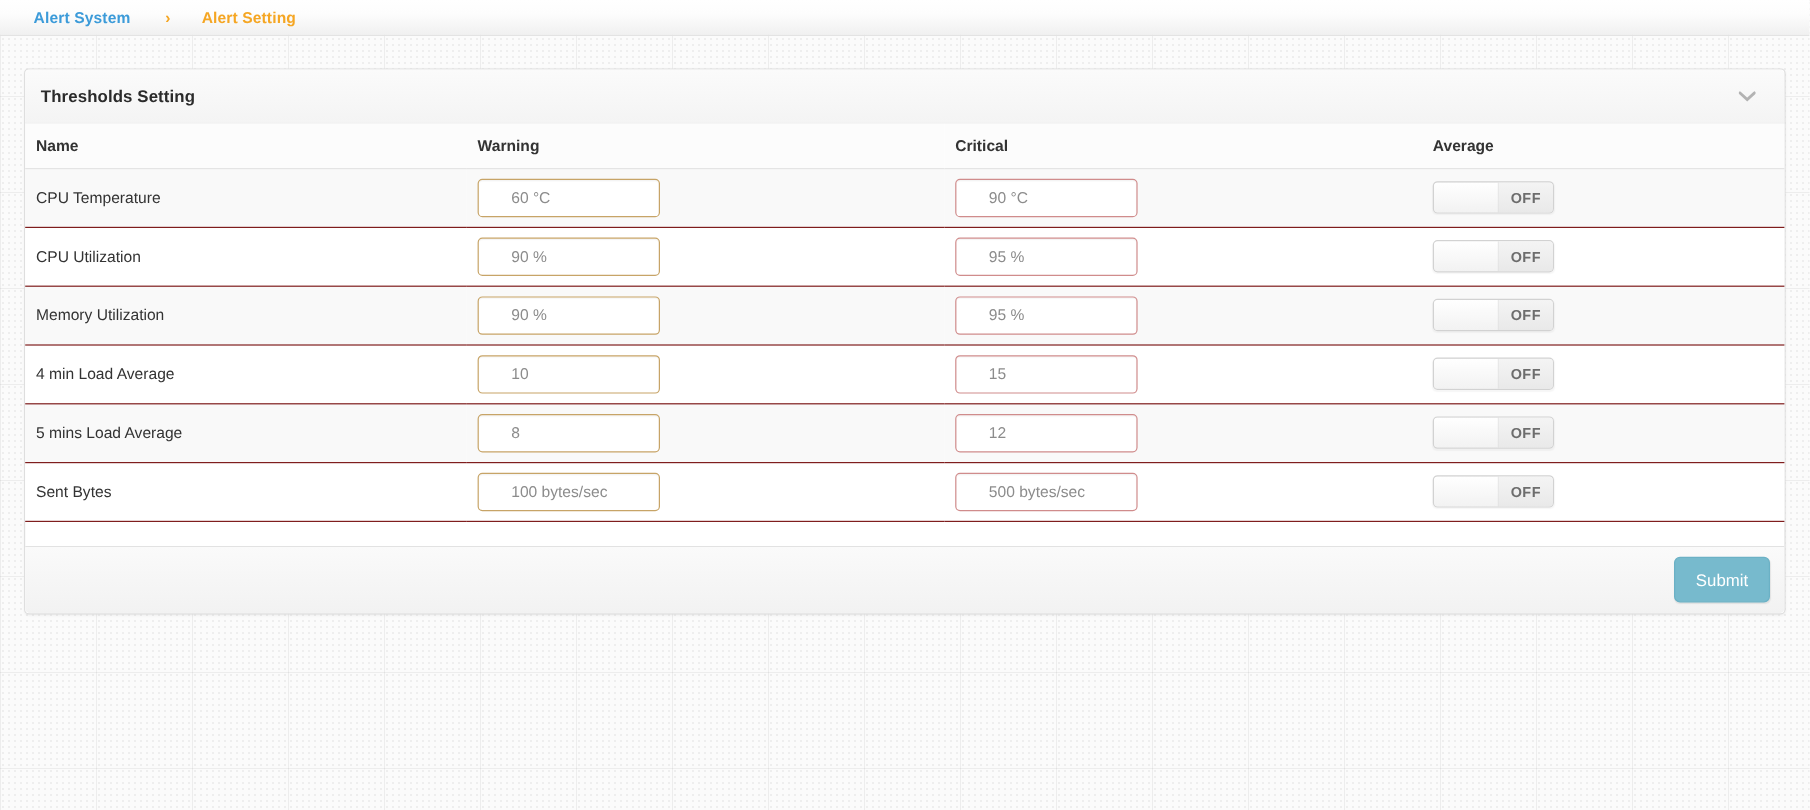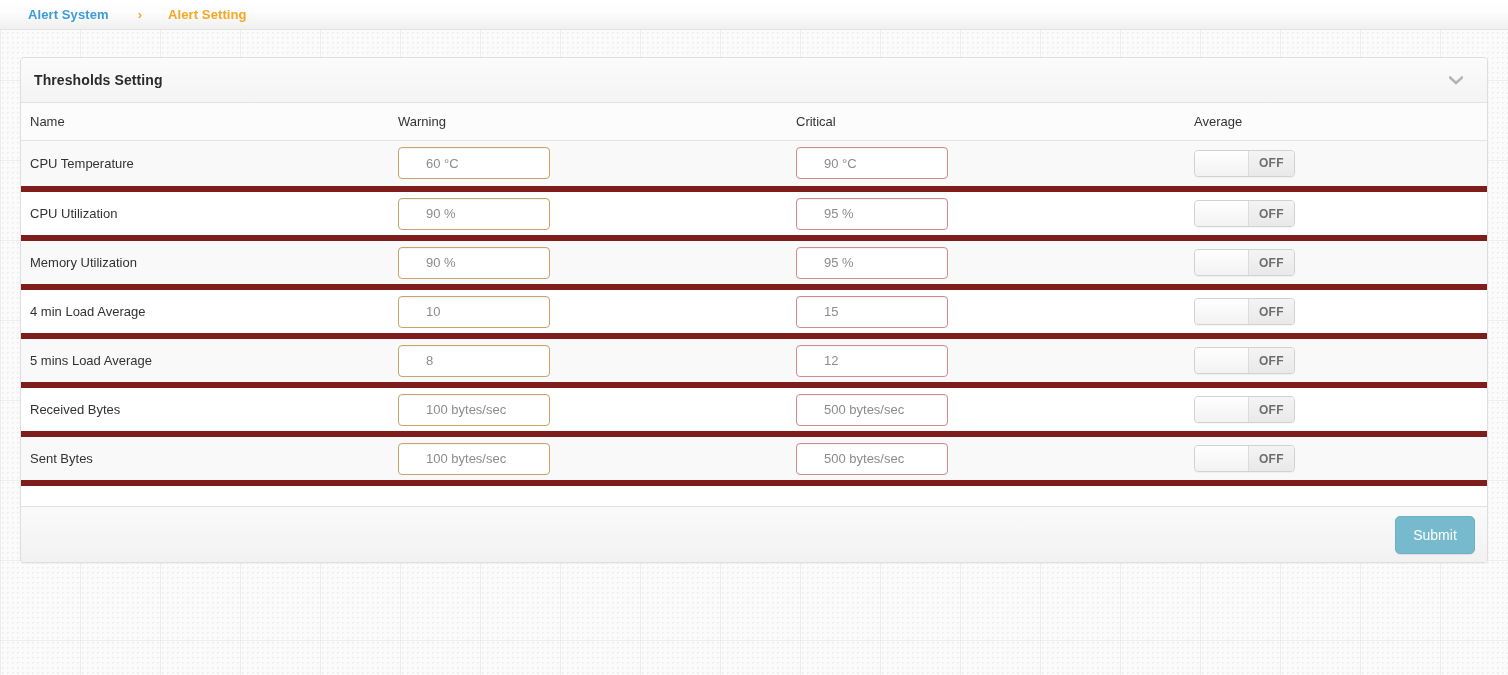--- a/index.html
+++ b/index.html
@@ -91,34 +91,34 @@
   }
   #collapse-toggle svg { display: block; }
 
   
   table#thresholds {
     width: 100%;
     border-collapse: collapse;
     table-layout: fixed;
   }
   table#thresholds th {
-    font-weight: normal;
+    font-weight: bold;
     font-size: 13px;
     color: #333;
     text-align: left;
     height: 37px;
     padding: 0 0 0 9px;
     background: #fcfcfc;
     border-bottom: 1px solid #e4e4e4;
     vertical-align: middle;
   }
   table#thresholds td {
     height: 49px;
     padding: 0 0 0 9px;
-    border-bottom: 6px solid #7f1d1d;
+    border-bottom: 1px solid #7f1d1d;
     vertical-align: middle;
     font-size: 13px;
     color: #333;
   }
   table#thresholds tbody tr:nth-child(odd) td { background: #f9f9f9; }
   table#thresholds tbody tr:nth-child(even) td { background: #ffffff; }
 
   col.c-name     { width: 368px; }
   col.c-warning  { width: 398px; }
   col.c-critical { width: 398px; }
@@ -284,31 +284,20 @@
           <td><input type="text" class="thr-input thr-warning" placeholder="8" style=""></td>
           <td><input type="text" class="thr-input thr-critical" placeholder="12" style=""></td>
           <td>
             <div class="toggle">
               <span class="knob"></span>
               <span class="state">OFF</span>
             </div>
           </td>
         </tr>
         <tr>
-          <td class="cell-name">Received Bytes</td>
-          <td><input type="text" class="thr-input thr-warning" placeholder="100 bytes/sec" style=""></td>
-          <td><input type="text" class="thr-input thr-critical" placeholder="500 bytes/sec" style=""></td>
-          <td>
-            <div class="toggle">
-              <span class="knob"></span>
-              <span class="state">OFF</span>
-            </div>
-          </td>
-        </tr>
-        <tr>
           <td class="cell-name">Sent Bytes</td>
           <td><input type="text" class="thr-input thr-warning" placeholder="100 bytes/sec" style=""></td>
           <td><input type="text" class="thr-input thr-critical" placeholder="500 bytes/sec" style=""></td>
           <td>
             <div class="toggle">
               <span class="knob"></span>
               <span class="state">OFF</span>
             </div>
           </td>
         </tr>

